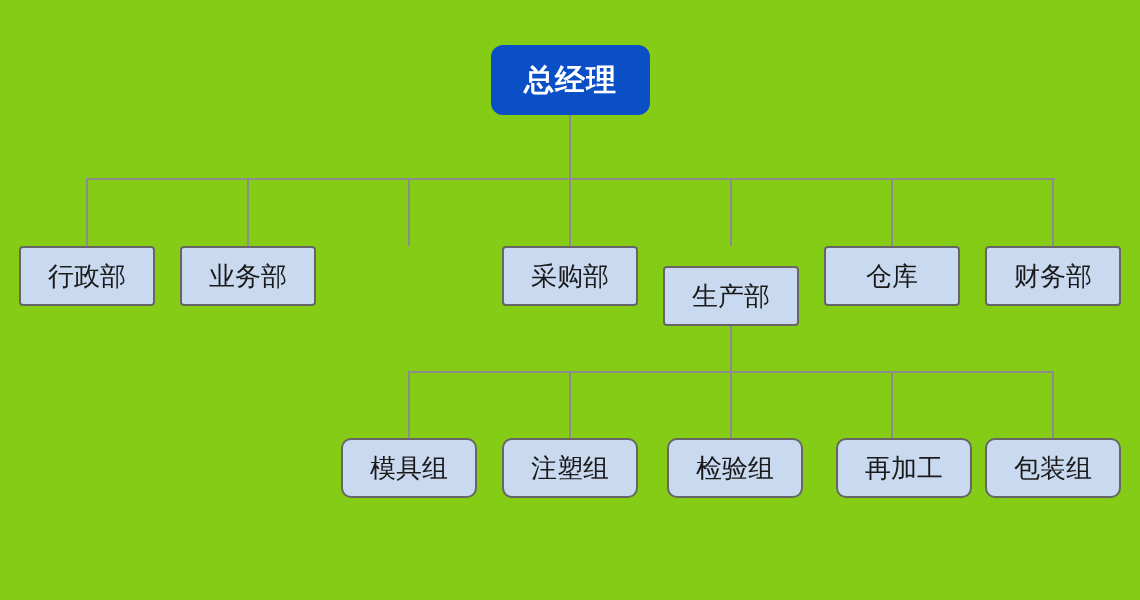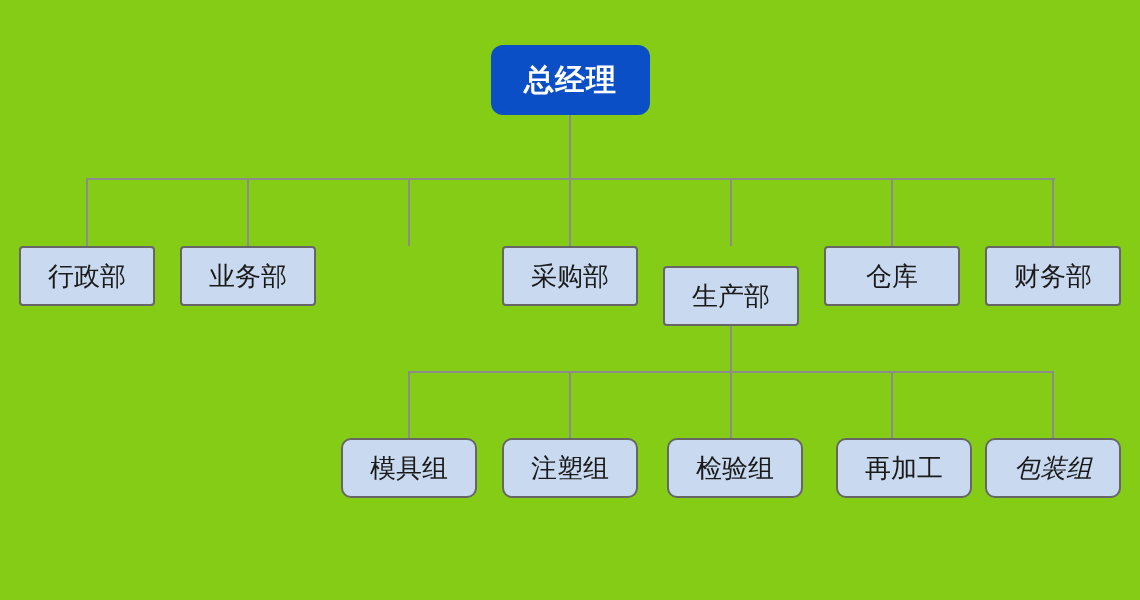--- a/index.html
+++ b/index.html
@@ -66,21 +66,21 @@
   .d2 { left: 341px; }
   .d3 { left: 502px; text-align: right; }
   .d4 { left: 663px; margin-top: 20px; }
   .d5 { left: 824px; }
   .d6 { left: 985px; }
   
   .t0 { left: 341px; }
   .t1 { left: 502px; }
   .t2 { left: 667px; }
   .t3 { left: 836px; }
-  .t4 { left: 985px; font-style: italic; }
+  .t4 { left: 985px; }
   .line {
     position: absolute;
     background: var(--connector, #8c8c8c);
   }
 </style>
 </head>
 <body>
 
 <div class="canvas">
 

